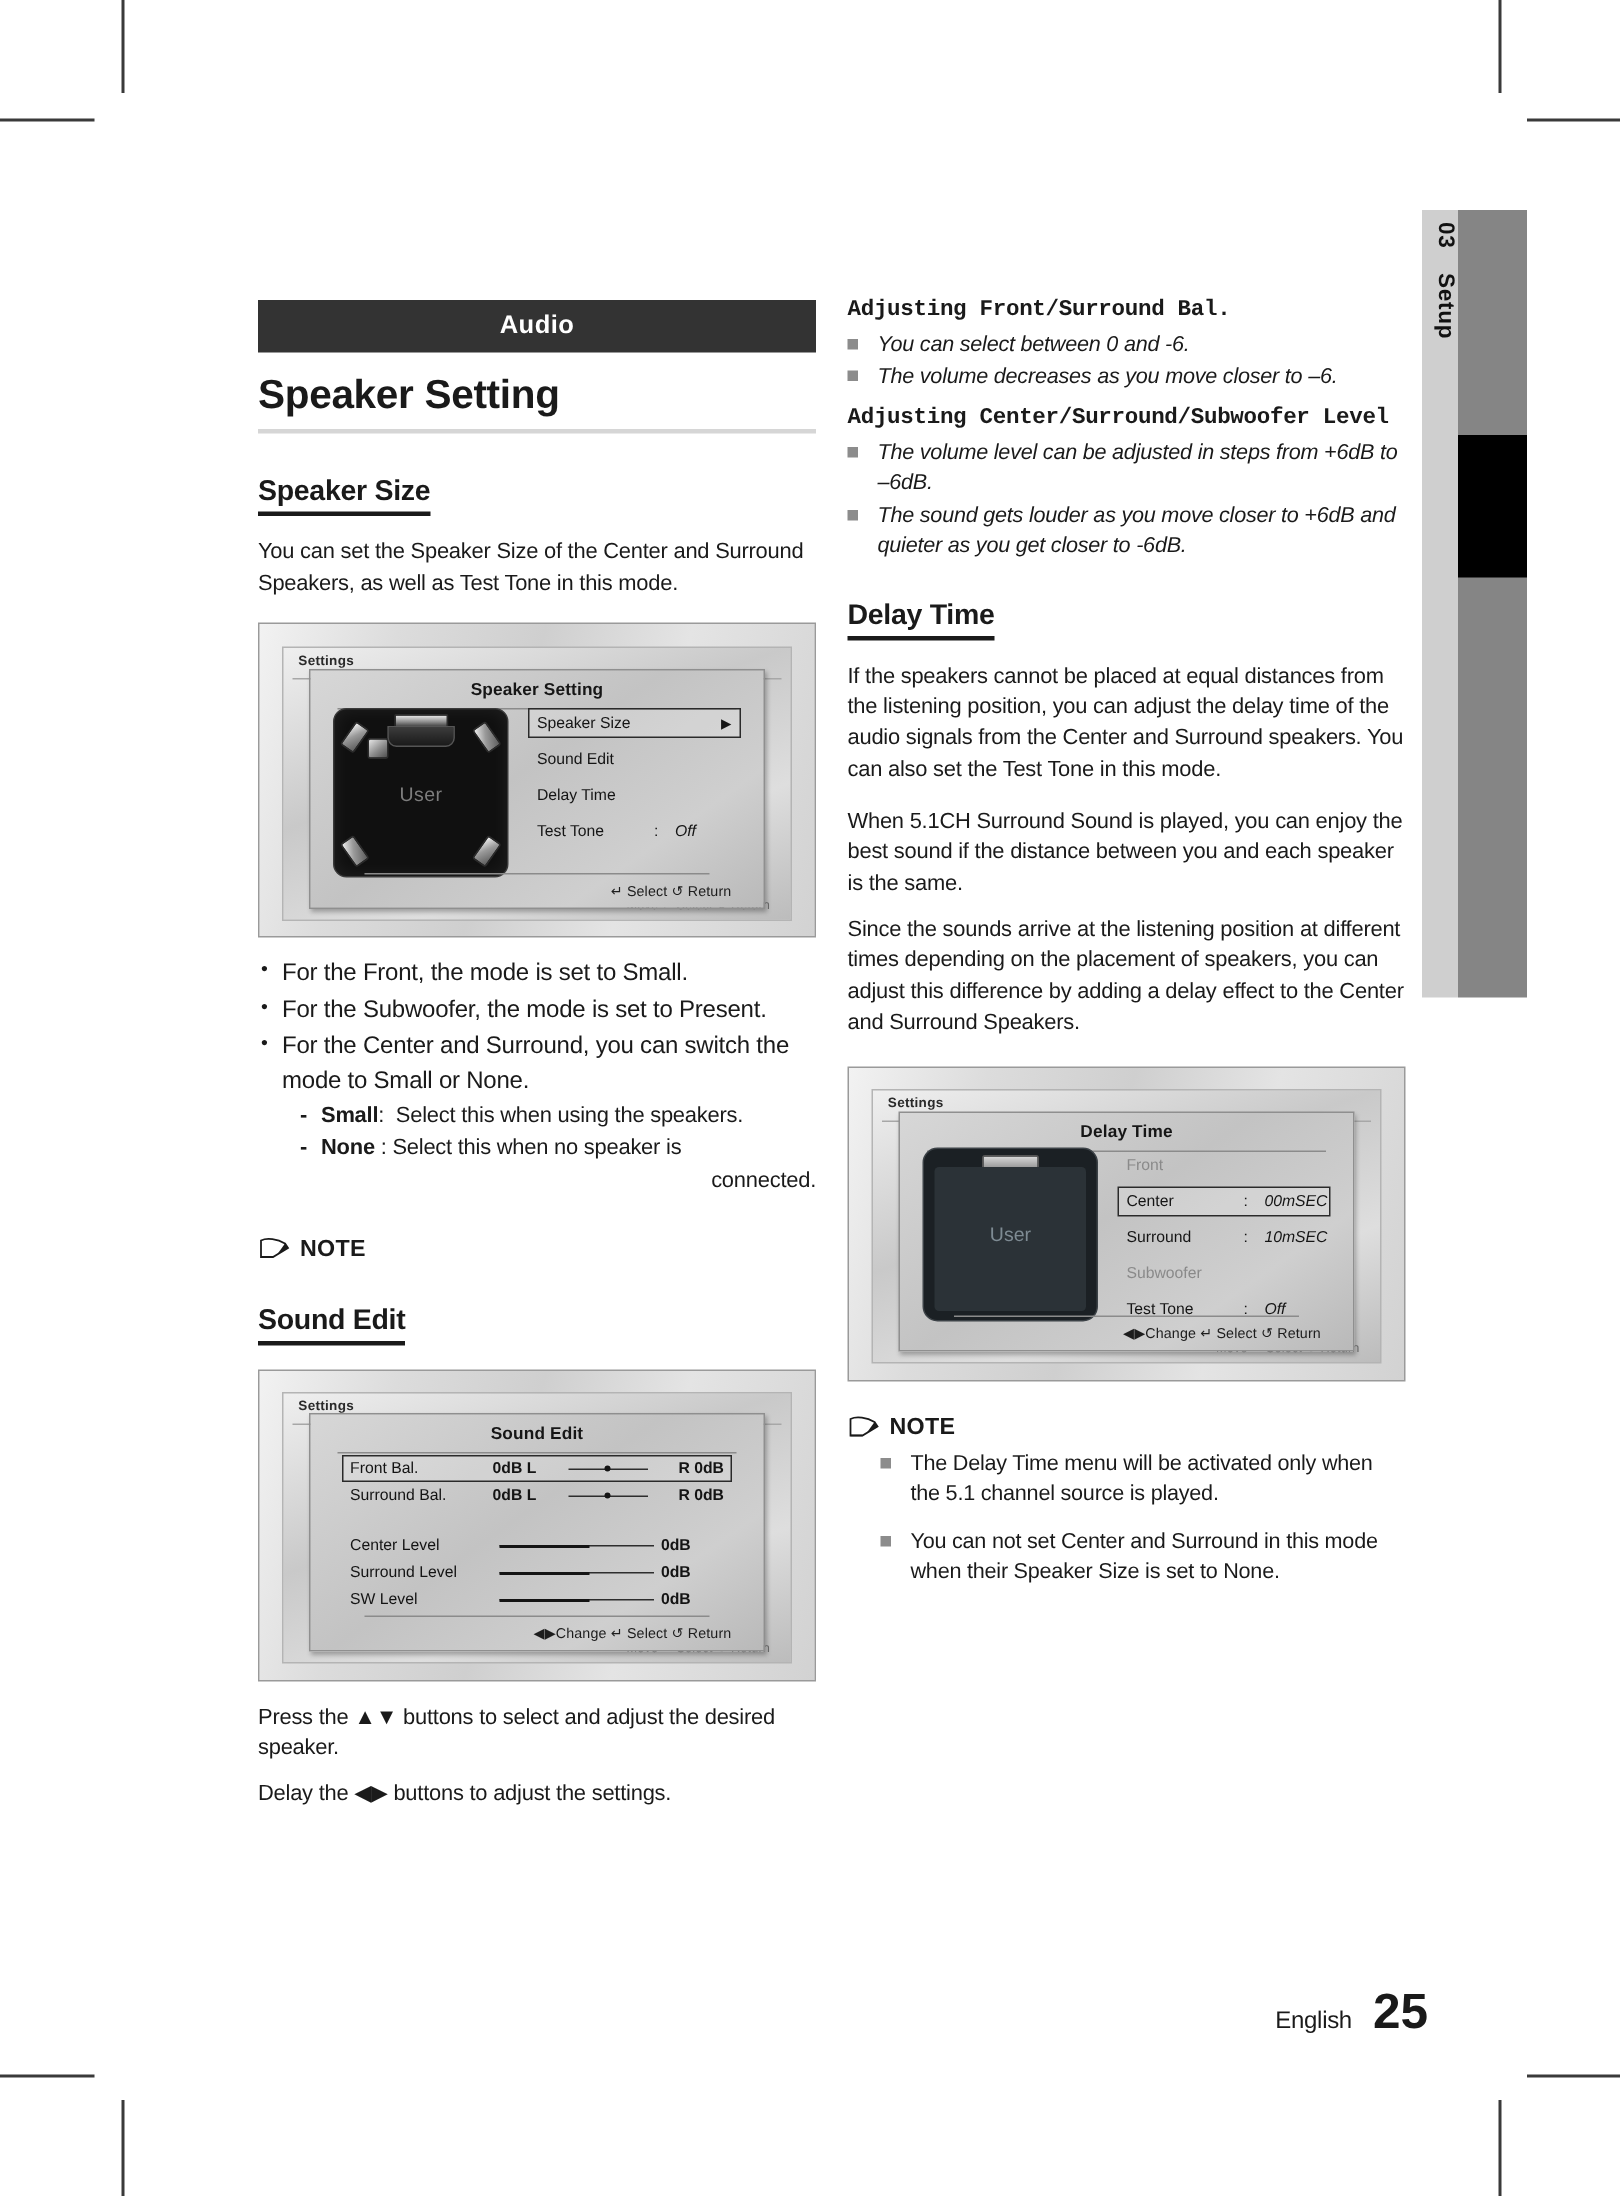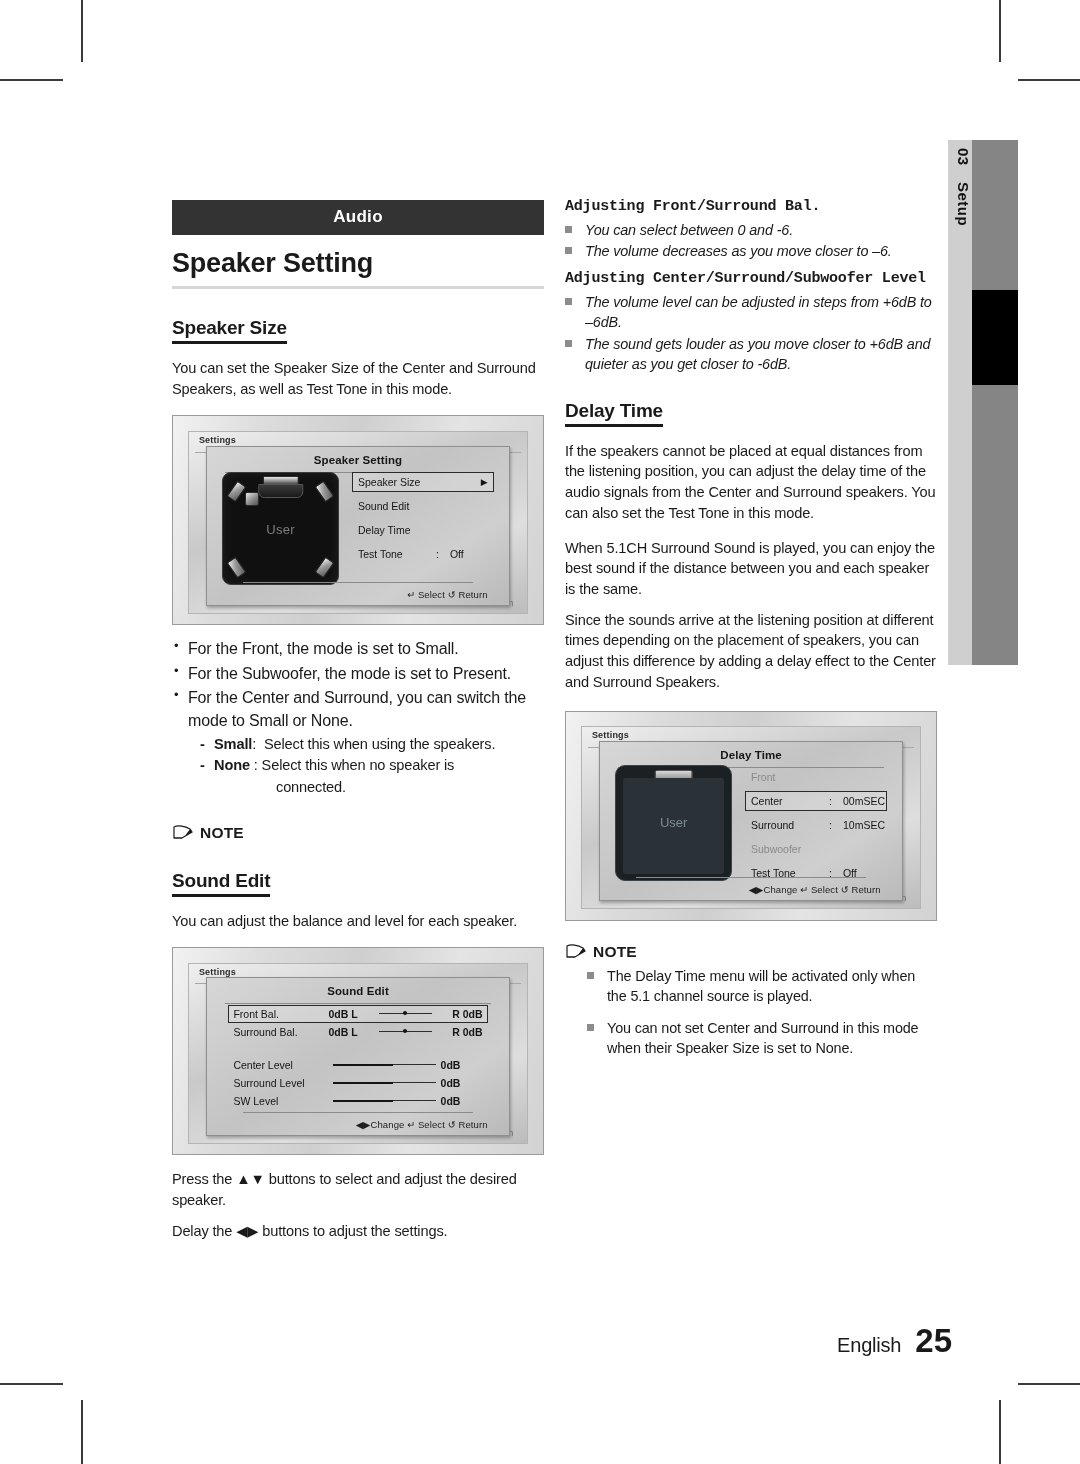--- a/index.html
+++ b/index.html
@@ -154,21 +154,21 @@
     line-height: 1.45;
     letter-spacing: -0.15px;
   }
   ul.dash-list > li::before {
     content: "-";
     position: absolute;
     left: 0; top: 0;
     font-weight: bold;
   }
   .kw { font-weight: bold; }
-  .indent-cont { display: block; padding-left: 62px; }
+  .indent-cont { display: block; padding-left: 62px; text-align: right; }
 
   
   .note-block { margin-top: 26px; }
   .note-title {
     display: flex;
     align-items: center;
     gap: 6px;
     font-size: 15.5px;
     font-weight: bold;
     letter-spacing: 0.2px;
@@ -200,21 +200,21 @@
 
   
   #footer {
     position: absolute;
     right: 128px;
     top: 1322px;
     display: flex;
     align-items: baseline;
     gap: 14px;
   }
-  #footer .lang { font-size: 20px; letter-spacing: -0.2px; }
+  #footer .lang { font-size: 16px; letter-spacing: -0.2px; }
   #footer .pagenum { font-size: 33px; font-weight: bold; }
 
   
   .osd-shot {
     position: relative;
     margin-top: 16px;
     background: linear-gradient(105deg,#f2f2f2 0%,#dcdcdc 22%,#cfcfcf 45%,#e4e4e4 68%,#d2d2d2 100%);
     border: 1px solid #9a9a9a;
     overflow: hidden;
   }
@@ -406,21 +406,21 @@
     box-sizing: border-box;
     white-space: nowrap;
   }
   .osd-row.selected {
     border-color: #2a2a2a;
     background: rgba(255,255,255,0.20);
   }
   .osd-row.dim { color: #8a8a8a; }
   .osd-row .r-label { flex: 0 0 auto; min-width: 78px; }
   .osd-row .r-colon { flex: 0 0 auto; width: 14px; }
-  .osd-row .r-value { flex: 0 0 auto; }
+  .osd-row .r-value { flex: 0 0 auto; font-style: italic; }
   .osd-row .r-arrow { margin-left: auto; font-size: 9px; }
 
   
   .se-list {
     position: absolute;
     left: 7%;
     right: 7%;
     top: 17%;
   }
   .se-row {
@@ -570,21 +570,20 @@
             <path d="M18 4 L20 7 L13 11 Z" fill="#1a1a1a"></path>
             <path d="M2 13 L10 13" stroke="#1a1a1a" stroke-width="1"></path>
           </svg>
         </span>
         <span>NOTE</span>
       </div>
     </div>
 
     
     <h2 class="sub-head">Sound Edit</h2>
-    <p class="body">You can adjust the balance and level for each speaker.</p>
 
     
     <div class="osd-shot" style="height:206px;">
       <div class="backplate"></div>
       <div class="settings-word">Settings</div>
       <div class="ghost-bar" style="top:17%;"></div>
       <div class="ghost-foot">•′ Move   ↵ Select   ↺ Return</div>
 
       <div class="osd-dialog">
         <div class="dlg-title">Sound Edit</div>

